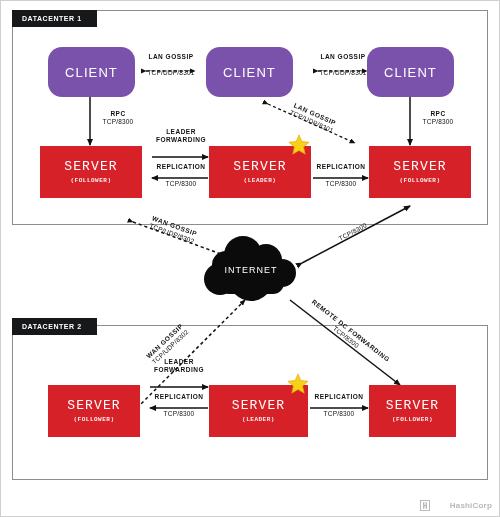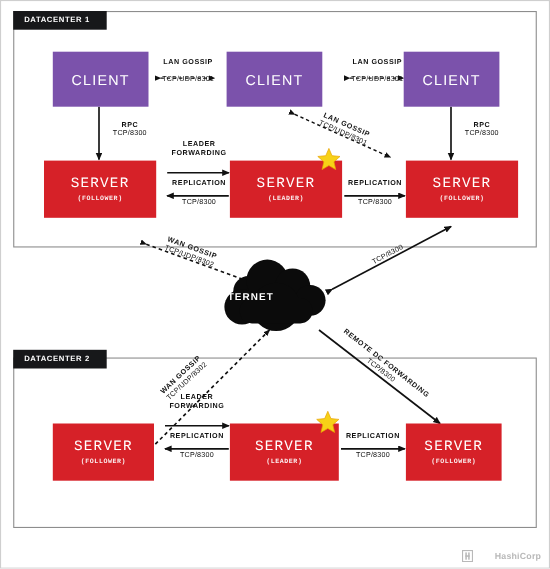--- a/index.html
+++ b/index.html
@@ -49,21 +49,21 @@
     font-weight:400;
     line-height:1;
   }
   .node .n-sub{
     font-size:6px;
     letter-spacing:.5px;
     margin-top:4px;
     font-weight:bold;
     opacity:.92;
   }
-  .client{background:#7b52ab;}
+  .client{background:#7b52ab;border-radius:14px;}
   .server{background:#d62128;font-family:Liberation Mono, monospace;}
 
   
   .star{
     position:absolute;
     width:22px;height:22px;
     z-index:7;
     pointer-events:none;
   }
 
@@ -104,25 +104,24 @@
     font-size:6.5px;font-weight:normal;letter-spacing:.2px;display:block;line-height:1.3;
   }
 
   svg.lines{position:absolute;left:0;top:0;width:500px;height:517px;z-index:2;overflow:visible;}
 
   
   .cloud-wrap{position:absolute;z-index:3;}
   .cloud-text{
     position:absolute;
     width:100%;
-    text-align:left;
+    text-align:center;
     color:#fff;
     font-size:9px;
     letter-spacing:1px;
-    font-weight:bold;
   }
 
   
   .footer{
     position:absolute;
     right:8px;
     bottom:6px;
     display:flex;
     align-items:center;
     gap:20px;

